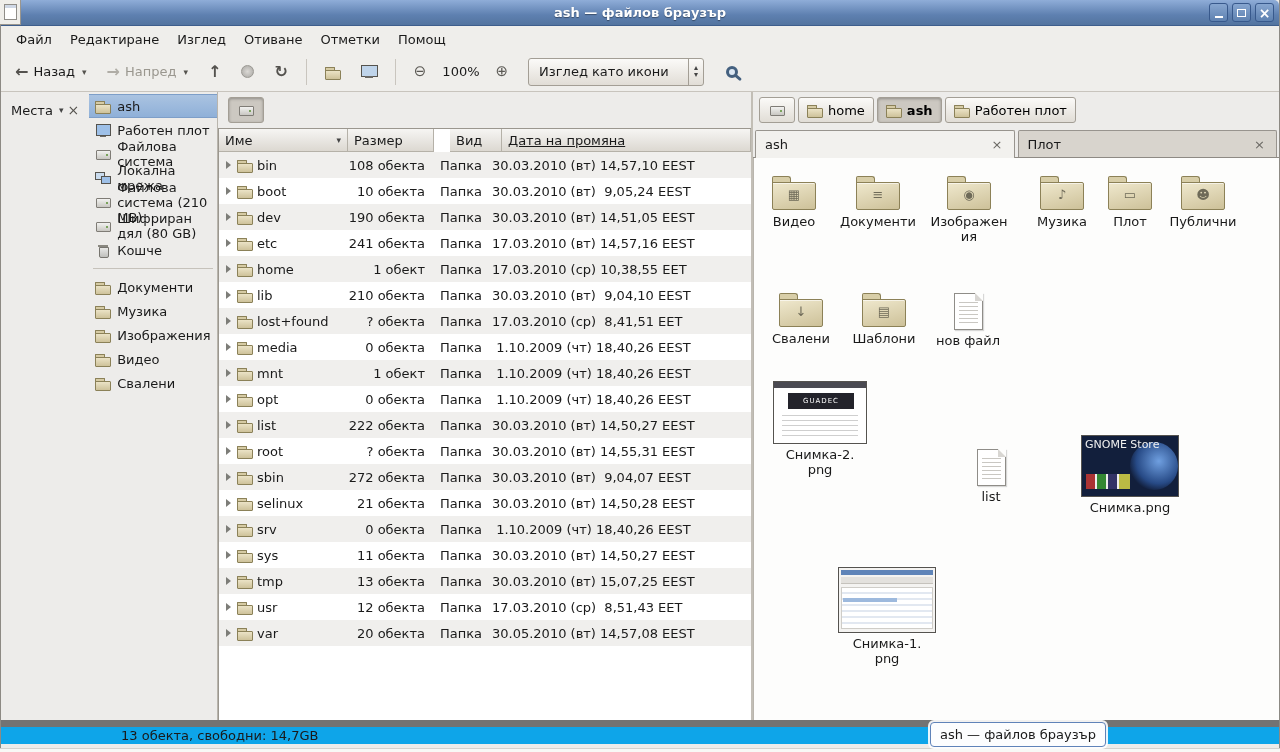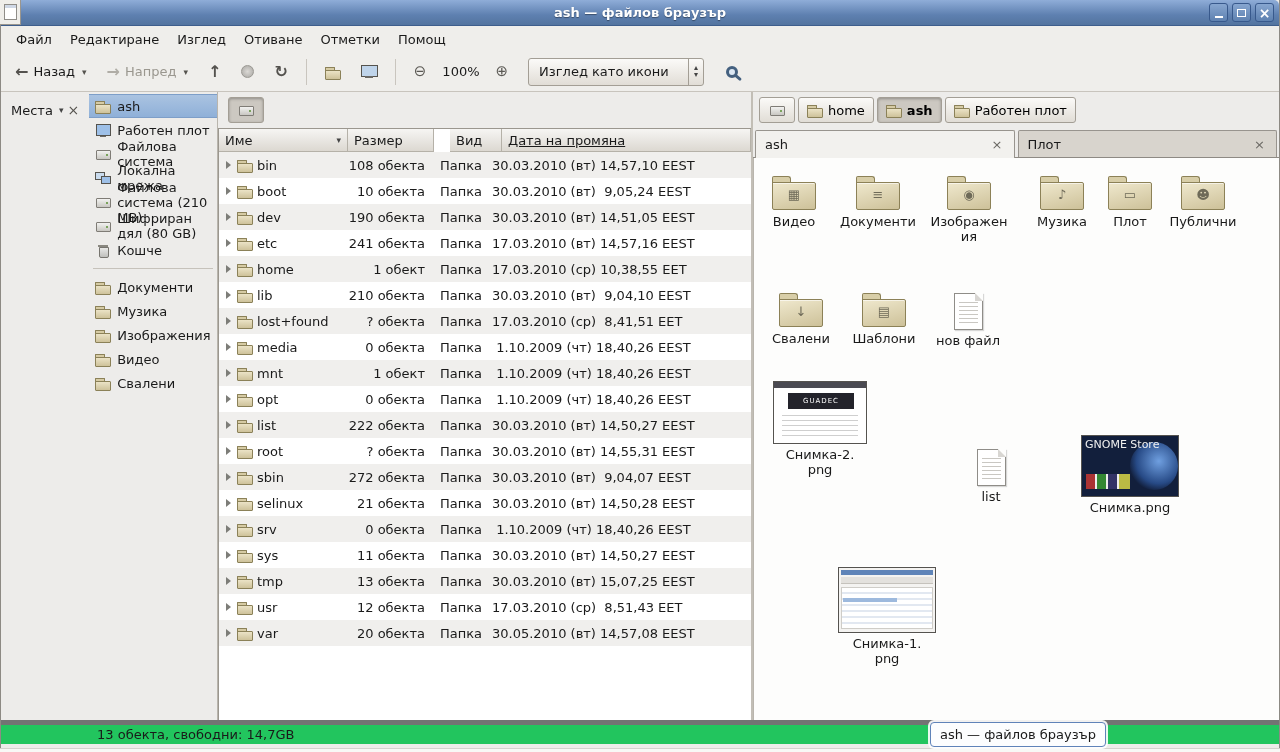--- a/index.html
+++ b/index.html
@@ -138,22 +138,22 @@
   .t-chips { position:absolute; left:4px; bottom:7px; width:44px; height:15px;
     background:linear-gradient(90deg,#a33 0 9px,#eee 9px 11px,#383 11px 20px,#eee 20px 22px,#336 22px 31px,#eee 31px 33px,#bb4 33px 42px); }
   .thumb.image-window { width:98px; height:66px; background:#F4F3F1; }
   .t-titlebar { position:absolute; top:2px; left:2px; right:2px; height:5px; background:#5F84B8; }
   .t-toolbar { position:absolute; top:9px; left:2px; right:2px; height:7px; background:#E3E1DD; border-bottom:1px solid #C5C2BC; }
   .t-rows { position:absolute; top:19px; left:2px; right:2px; bottom:3px; background:#fff; border:1px solid #CFCDC8;
     background-image:repeating-linear-gradient(to bottom, transparent 0 4px, #E2E8F1 4px 6px); }
   .t-rows::before { content:""; position:absolute; left:1px; top:10px; width:60%; height:4px; background:#9DB9DD; }
 
   
-  .statusbar { position:absolute; left:0; right:0; bottom:4px; height:24px; background:#22c55e; border-top:5px solid #737373;
-    display:flex; align-items:center; padding-left:96px; }
+  .statusbar { position:absolute; left:0; right:0; bottom:4px; height:24px; background:#0ea5e9; border-top:7px solid #737373;
+    display:flex; align-items:center; padding-left:120px; }
   .bottom-strip { position:absolute; left:0; right:0; bottom:0; height:4px; background:#F8F8F6; border-top:1px solid #D4D2CE; }
   .taskbar-btn { position:absolute; left:930px; top:722px; width:176px; height:25px; background:#FCFDFE;
     border:1px solid #5F83B9; border-radius:4px; display:flex; align-items:center; justify-content:center;
     box-shadow:0 0 0 2px rgba(255,255,255,.9); z-index:30; cursor:pointer; }
 </style>
 </head>
 <body>
 
 <div class="screen">
   <div class="corner-icon"></div>

